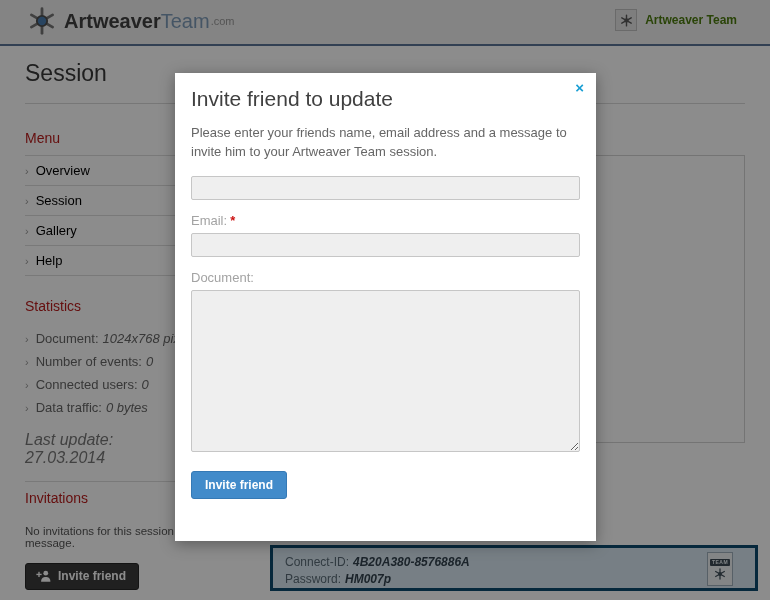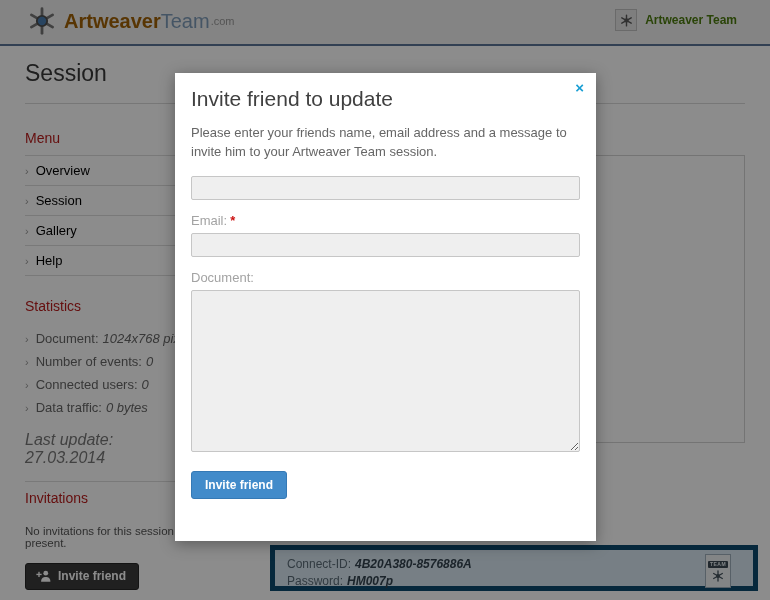--- a/index.html
+++ b/index.html
@@ -5,21 +5,21 @@
   * { margin:0; padding:0; box-sizing:border-box; }
   html,body { width:770px; height:600px; overflow:hidden; background:#fff;
     font-family:"Liberation Sans", sans-serif; }
   .stage { position:relative; width:770px; height:600px; background:#ffffff; }
 
   
   .site-header { position:absolute; left:0; top:0; width:770px; height:46px;
     background:#f0f0f0; border-bottom:2px solid #5b7697; }
   .logo { position:absolute; left:28px; top:7px; display:flex; align-items:center; }
   .logo-icon { width:28px; height:28px; margin-right:8px; }
-  .logo-brand { font-size:20px; font-weight:bold; color:#a16207; letter-spacing:0; }
+  .logo-brand { font-size:20px; font-weight:bold; color:#404040; letter-spacing:0; }
   .logo-brand2 { font-size:20px; color:#7e9cb9; }
   .logo-tld { font-size:11px; color:#9a9a9a; margin-left:1px; }
   .user-badge { position:absolute; right:33px; top:9px; display:flex; align-items:center; }
   .badge-icon { width:22px; height:22px; border:1px solid #c2c2c2; background:#e6e6e6;
     display:flex; align-items:center; justify-content:center; margin-right:8px; }
   .badge-label { font-size:12px; font-weight:bold; color:#4d7c0f; }
 
   .page-title { position:absolute; left:25px; top:60px; font-size:23px; color:#3a3a3a; }
   .title-divider { position:absolute; left:25px; top:103px; width:720px; height:0;
     border-top:1px solid #d9d9d9; }
@@ -41,21 +41,21 @@
   .empty-note { font-size:11.5px; color:#555; margin-top:10px; }
   .dark-btn { margin-top:14px; display:inline-flex; align-items:center;
     background:#3b3b3b; border:1px solid #262626; border-radius:3px;
     color:#fff; font-size:12px; font-weight:bold; padding:5px 12px 6px 10px; cursor:pointer; }
   .dark-btn svg { margin-right:7px; }
 
   
   .main-box { position:absolute; left:270px; top:155px; width:475px; height:288px;
     background:#ffffff; border:1px solid #d4d4d4; }
   .connect-box { position:absolute; left:270px; top:545px; width:488px; height:46px;
-    background:#d9e8f2; border:5px solid #0c4a6e; padding:6px 12px; }
+    background:#d9e8f2; border:3px solid #0c4a6e; padding:6px 12px; }
   .connect-line { font-size:12px; color:#5a6b77; line-height:17px; }
   .connect-value { font-weight:bold; font-style:italic; color:#33434f; margin-left:4px; }
   .app-icon { position:absolute; right:22px; top:4px; width:26px; height:34px;
     background:#eef2f5; border:1px solid #9fb0bc; display:flex; flex-direction:column;
     align-items:center; justify-content:center; }
   .app-icon-label { background:#3c4a54; color:#e8eef2; font-size:5px; font-weight:bold;
     line-height:7px; padding:0 2px; border-radius:1px; letter-spacing:0.5px; }
   .app-icon svg { margin-top:2px; }
 
   
@@ -159,21 +159,21 @@
         <span class="chev">›</span>
         <span>Data traffic:</span>
         <span class="stat-value">0 bytes</span>
       </li>
     </ul>
     <div class="last-update">Last update: 27.03.2014</div>
 
     <div class="section-gap"></div>
     <div class="section-divider"></div>
     <div class="side-heading">Invitations</div>
-    <div class="empty-note">No invitations for this session present.</div>
+    <div class="empty-note">No invitations for this session message.</div>
     <button class="dark-btn">
       <svg width="15" height="12" viewBox="0 0 20 16">
         <g fill="#ffffff">
           <rect x="0.5" y="5" width="7" height="1.8"></rect>
           <rect x="3.1" y="2.4" width="1.8" height="7"></rect>
           <circle cx="13" cy="4.2" r="3.2"></circle>
           <path d="M6.8 15.5 C6.8 10.8 9.5 9.2 13 9.2 C16.5 9.2 19.2 10.8 19.2 15.5 Z"></path>
         </g>
       </svg>
       <span>Invite friend</span>

